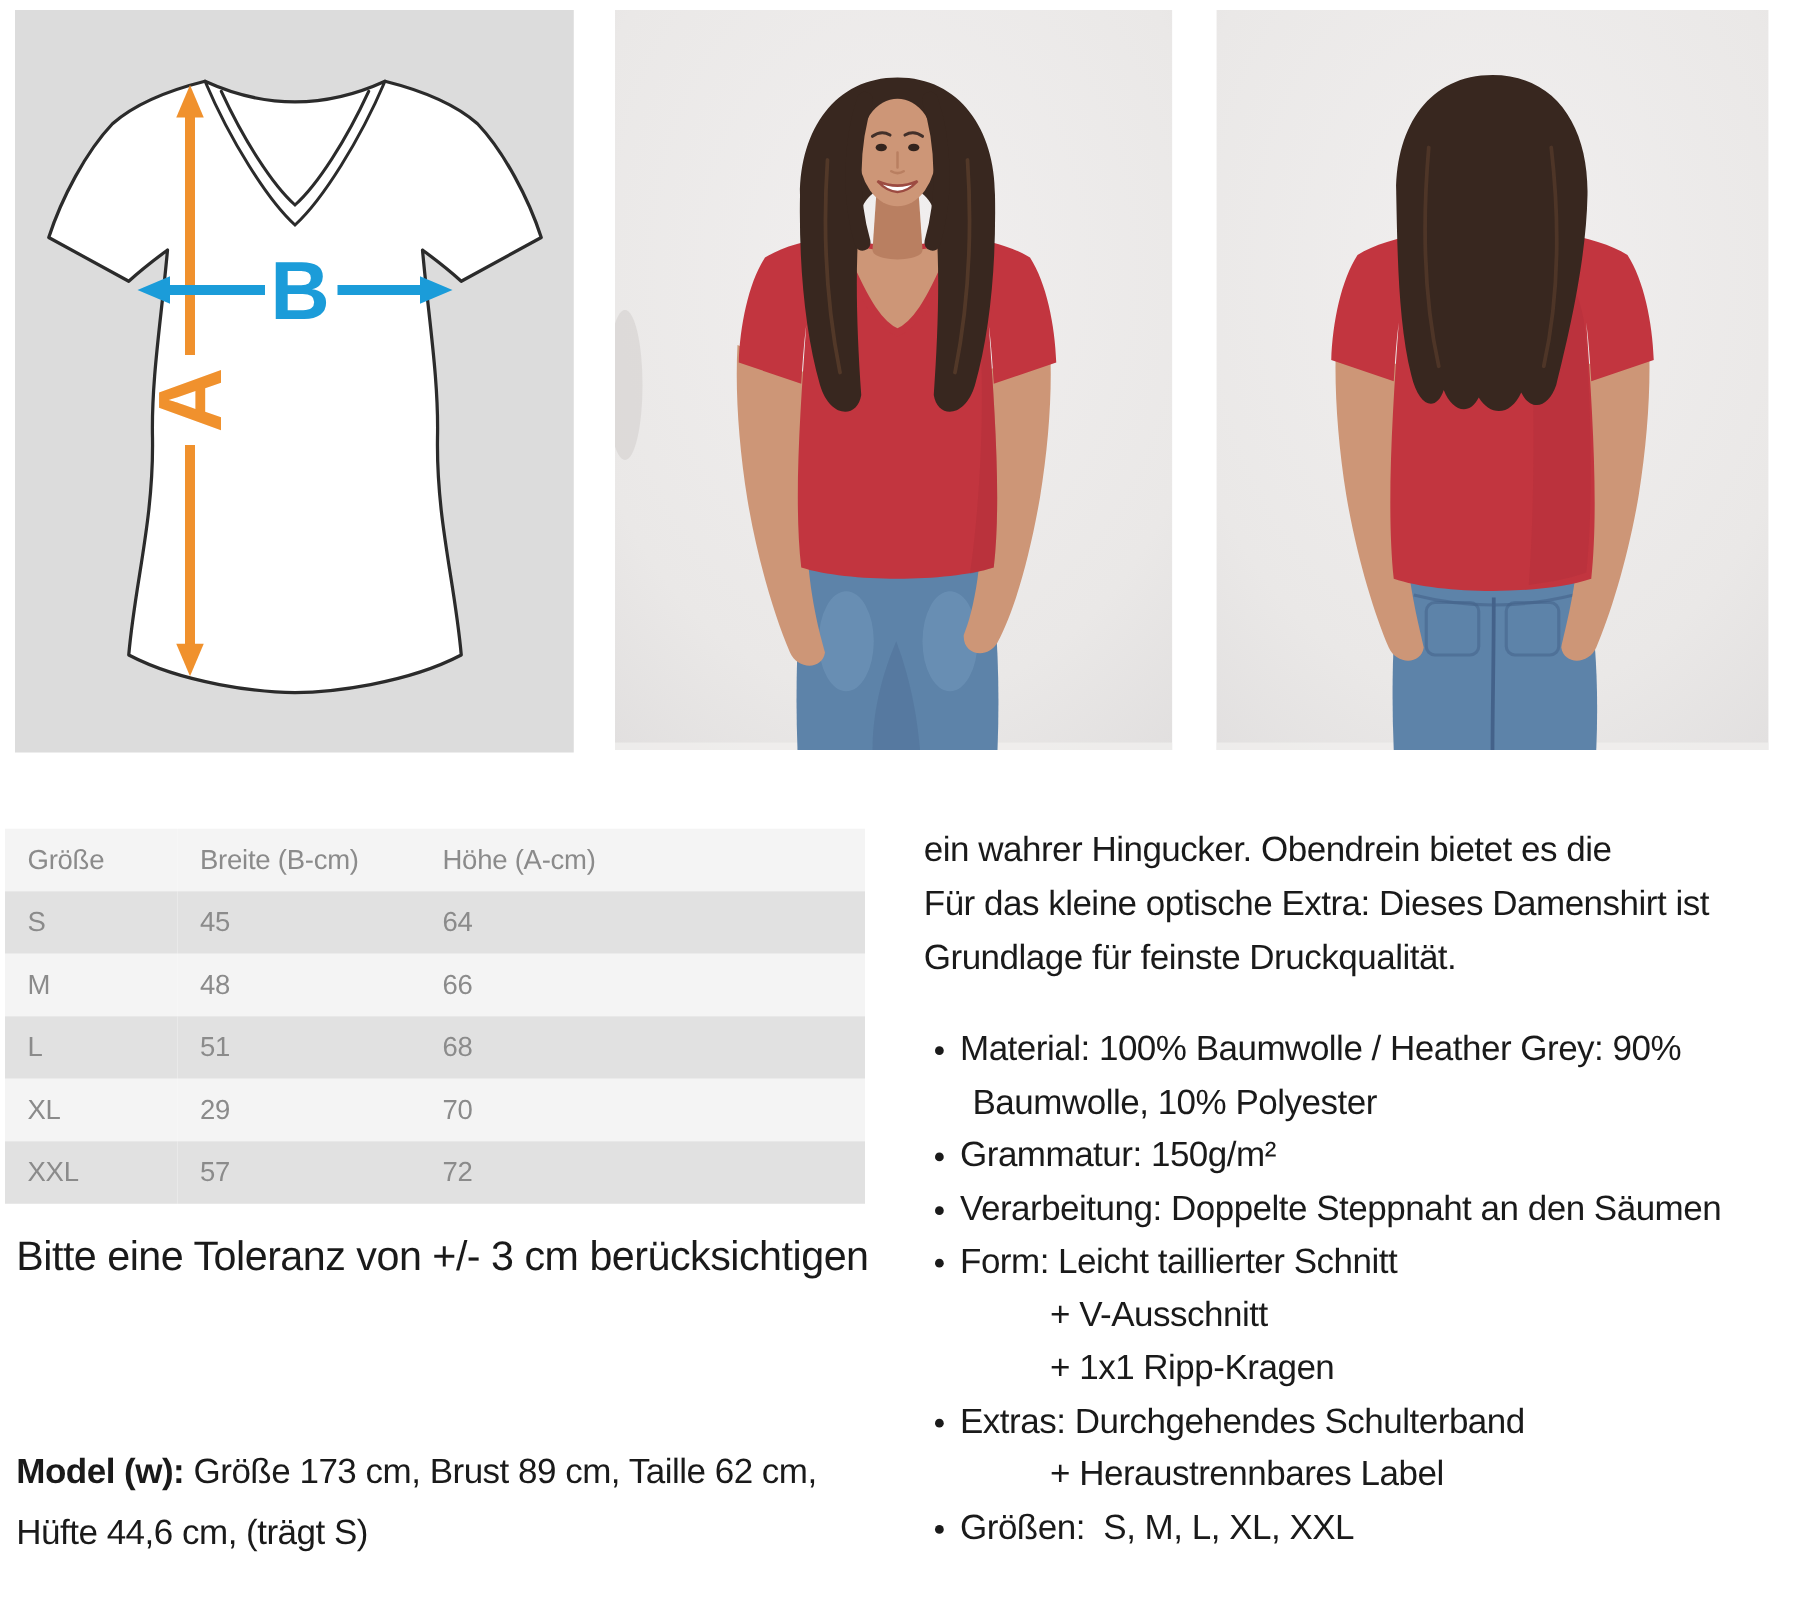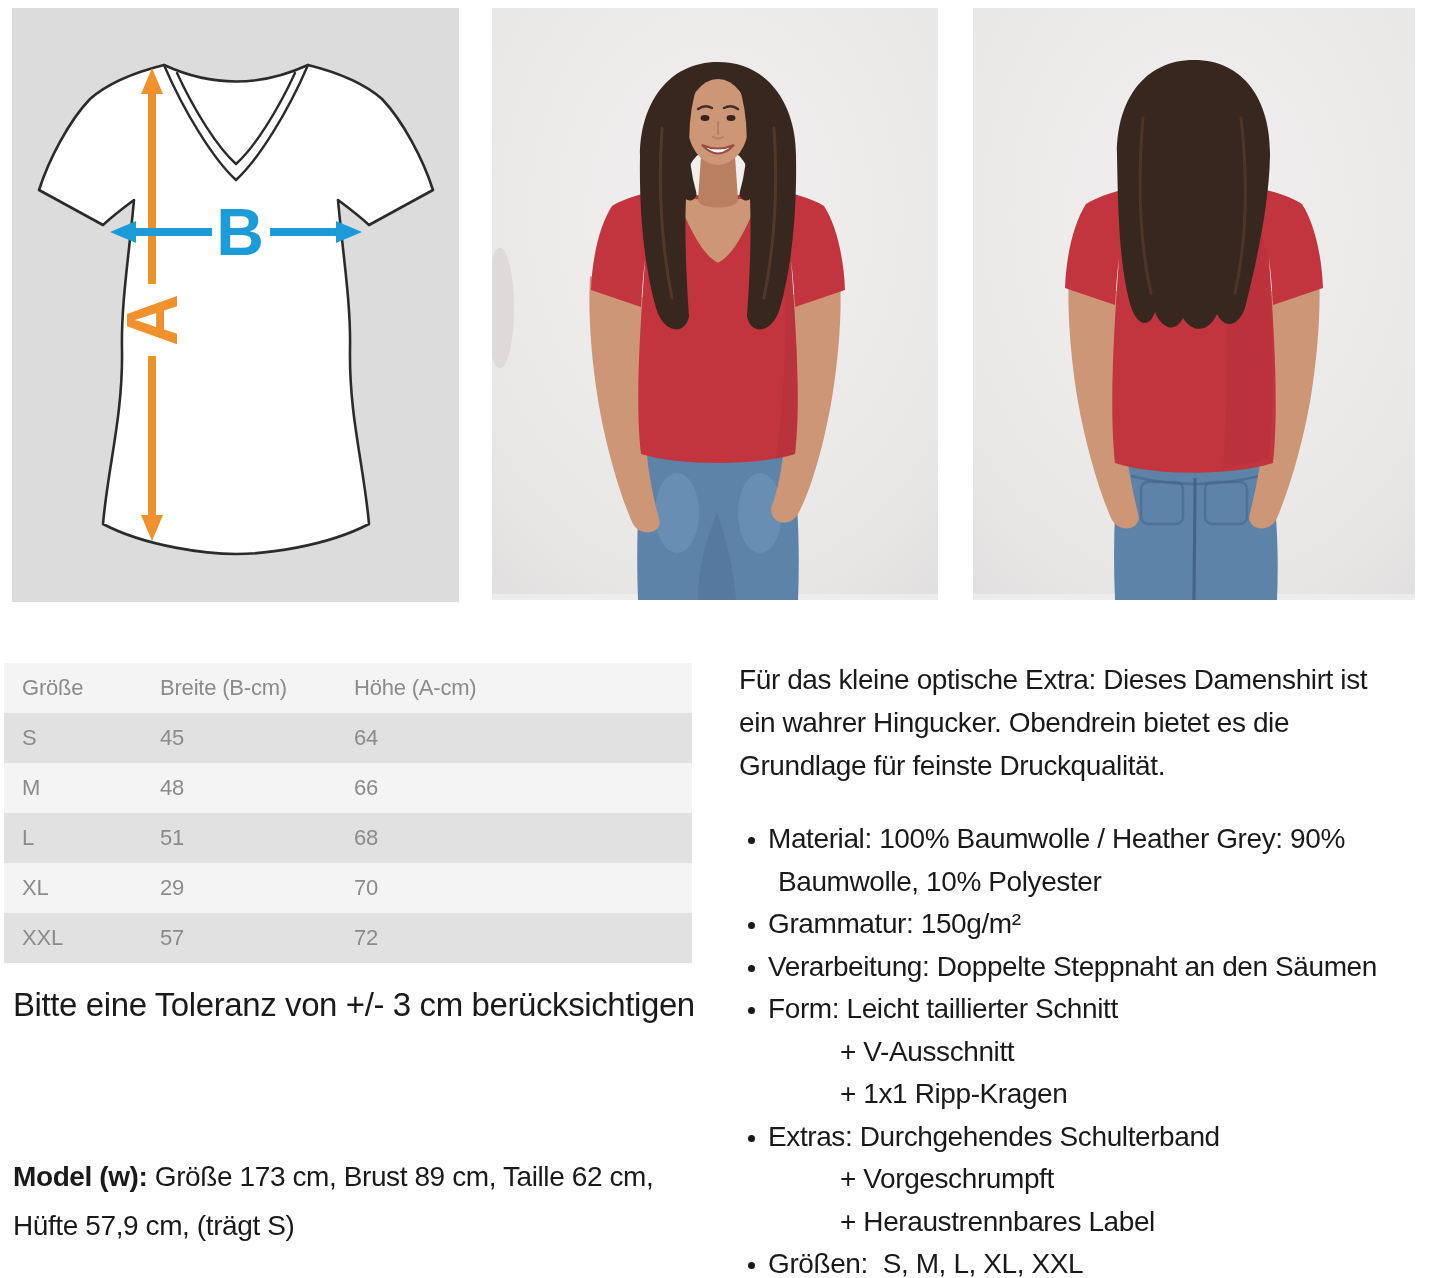--- a/index.html
+++ b/index.html
@@ -223,37 +223,36 @@
         <td>57</td>
         <td>72</td>
       </tr>
     </tbody>
   </table>
 
   <div id="tolerance-note">Bitte eine Toleranz von +/- 3 cm berücksichtigen</div>
 
   <div id="model-info">
     <div><span class="bold">Model (w):</span><span> Größe 173 cm, Brust 89 cm, Taille 62 cm,</span></div>
-    <div>Hüfte 57,9 cm, (trägt S)</div>
+    <div>Hüfte 44,6 cm, (trägt S)</div>
   </div>
 
   <div id="description">
     <div>
+      <div class="intro-line">ein wahrer Hingucker. Obendrein bietet es die</div>
       <div class="intro-line">Für das kleine optische Extra: Dieses Damenshirt ist</div>
-      <div class="intro-line">ein wahrer Hingucker. Obendrein bietet es die</div>
       <div class="intro-line">Grundlage für feinste Druckqualität.</div>
     </div>
     <div id="bullet-list">
       <div class="b-line b-main"><span class="dot"></span><span>Material: 100% Baumwolle / Heather Grey: 90%</span></div>
       <div class="b-line b-cont"><span>Baumwolle, 10% Polyester</span></div>
       <div class="b-line b-main"><span class="dot"></span><span>Grammatur: 150g/m²</span></div>
       <div class="b-line b-main"><span class="dot"></span><span>Verarbeitung: Doppelte Steppnaht an den Säumen</span></div>
       <div class="b-line b-main"><span class="dot"></span><span>Form: Leicht taillierter Schnitt</span></div>
       <div class="b-line b-sub"><span>+ V-Ausschnitt</span></div>
       <div class="b-line b-sub"><span>+ 1x1 Ripp-Kragen</span></div>
       <div class="b-line b-main"><span class="dot"></span><span>Extras: Durchgehendes Schulterband</span></div>
-      <div class="b-line b-sub"><span>+ Vorgeschrumpft</span></div>
       <div class="b-line b-sub"><span>+ Heraustrennbares Label</span></div>
       <div class="b-line b-main"><span class="dot"></span><span>Größen:  S, M, L, XL, XXL</span></div>
     </div>
   </div>
 
 </div>
 
 </body></html>

